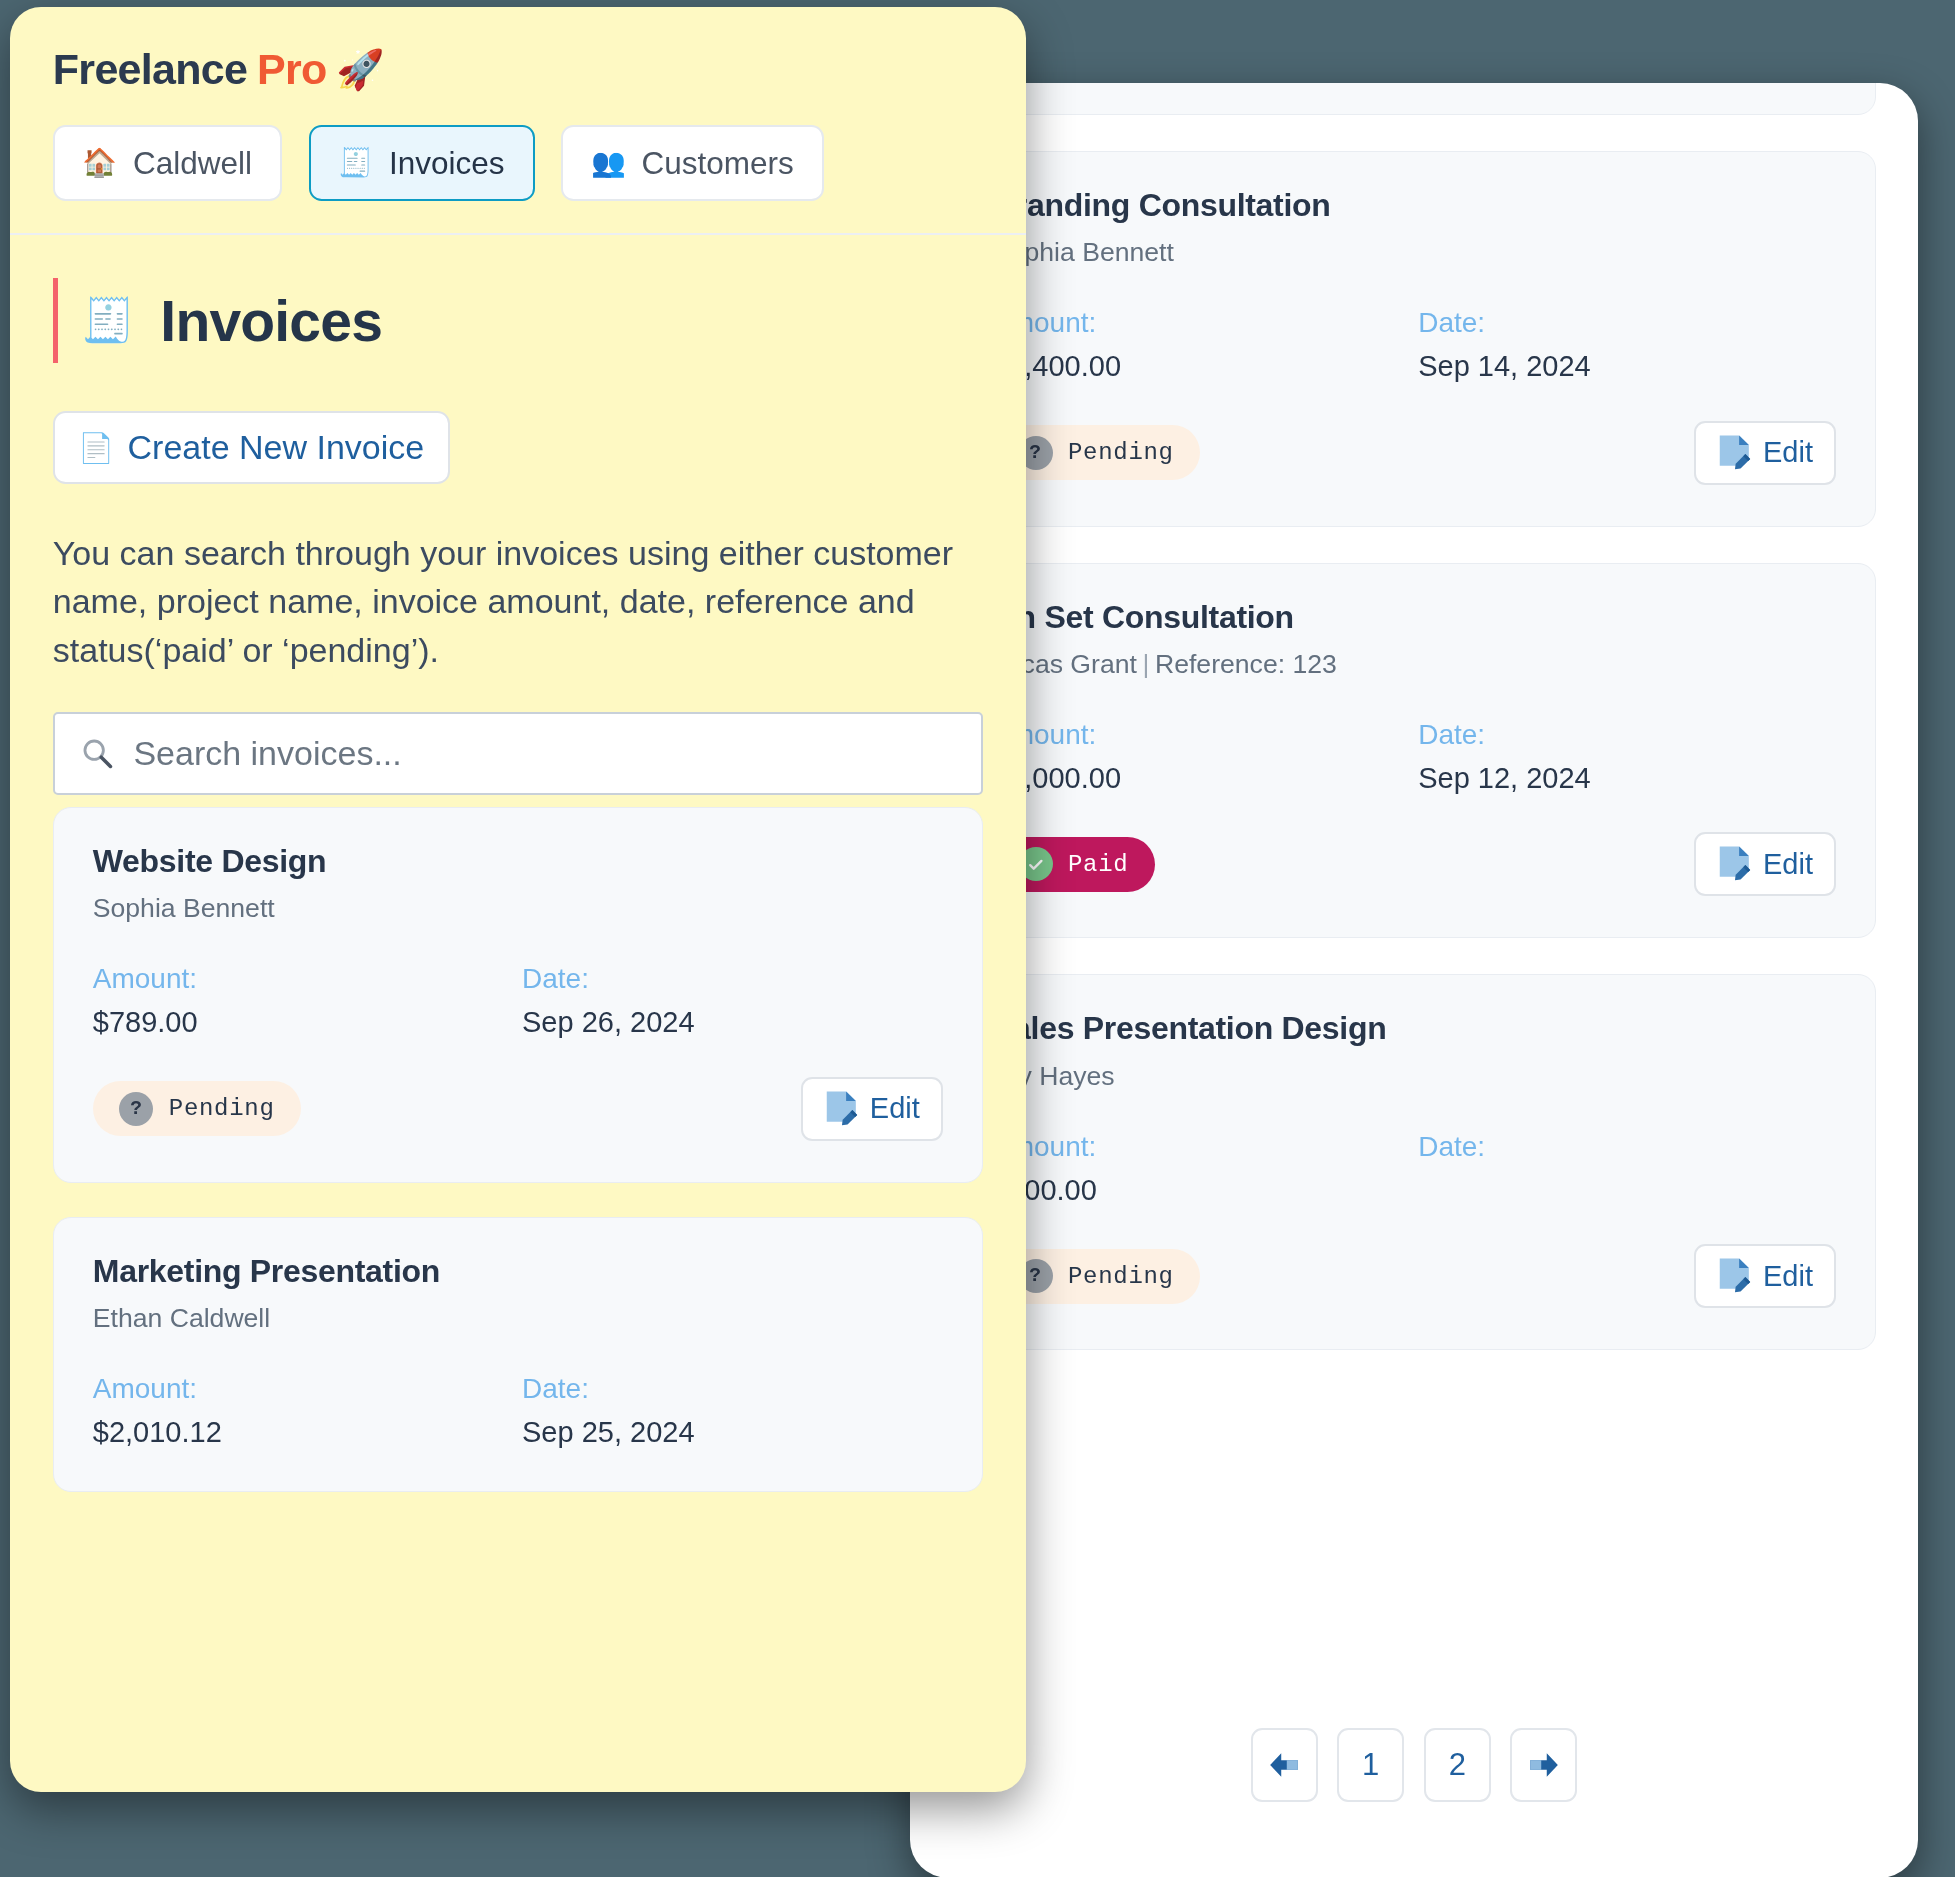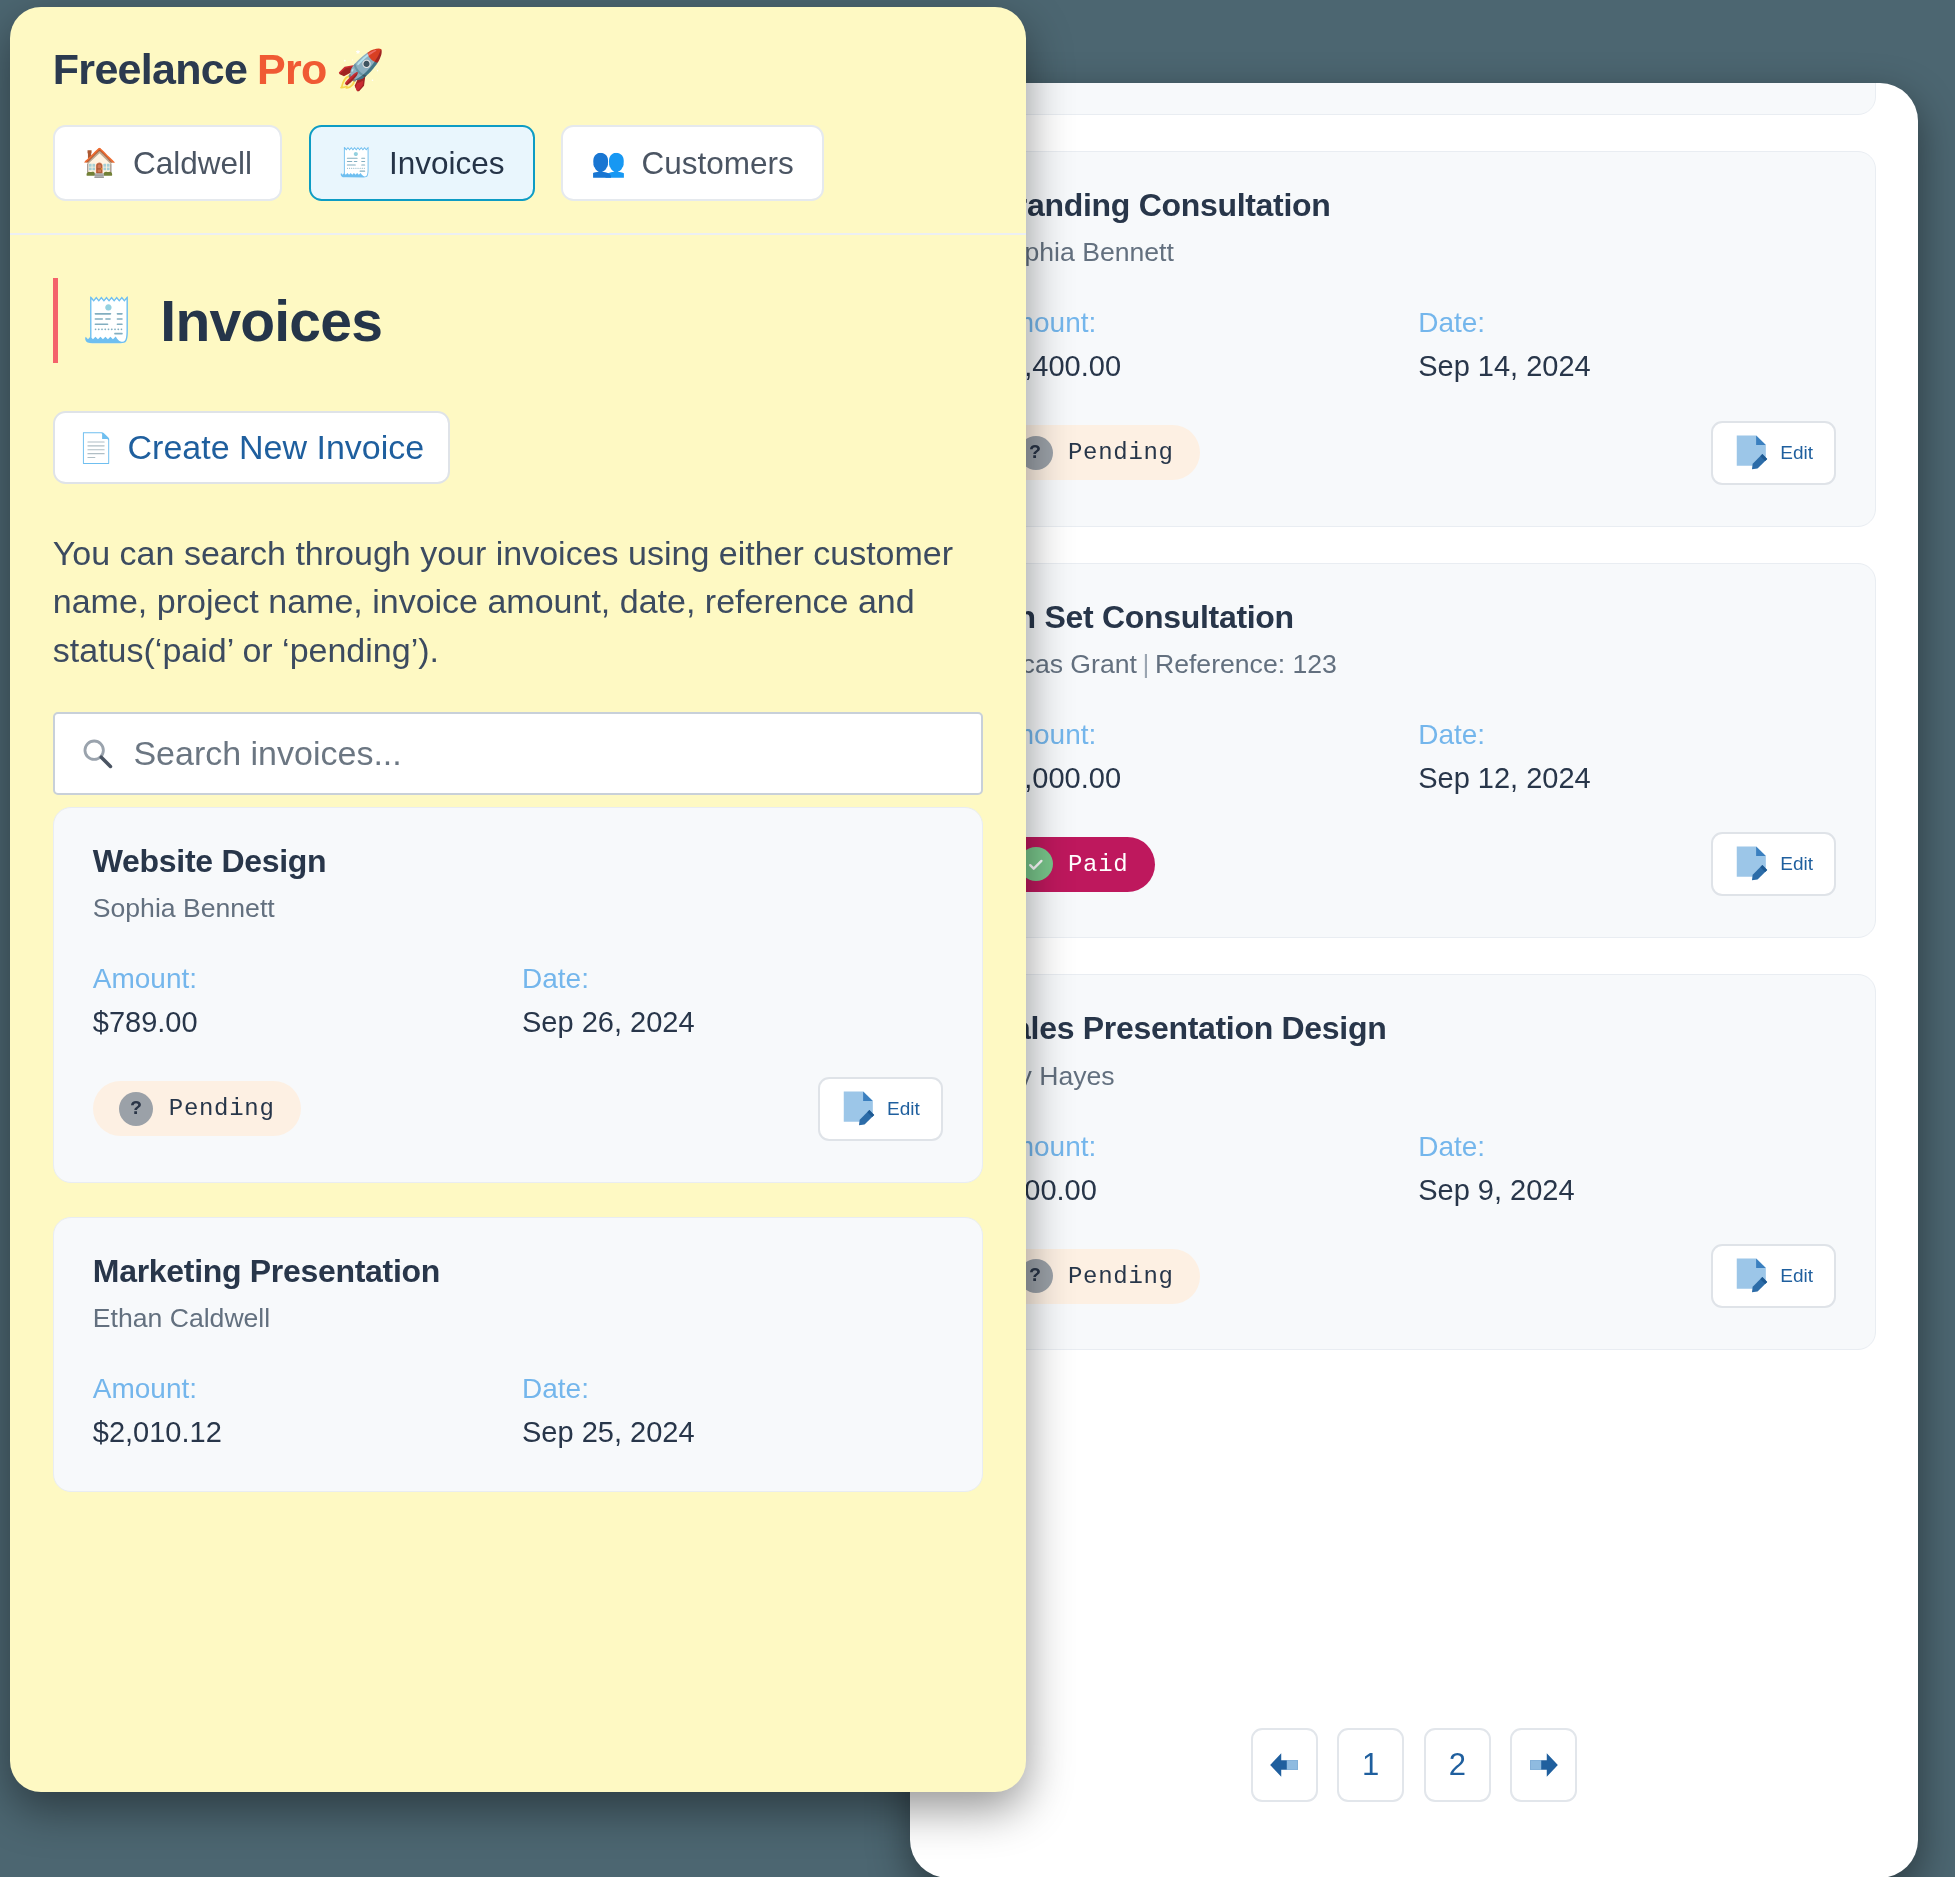--- a/index.html
+++ b/index.html
@@ -130,21 +130,21 @@
   .edit-btn {
     display: inline-flex;
     align-items: center;
     gap: 9.8px;
     height: 64px;
     padding: 0 21px;
     background: #ffffff;
     border: 2.1px solid #dfe3e8;
     border-radius: 11.2px;
     color: #1f5f9e;
-    font-size: 19px;
+    font-size: 29px;
     cursor: pointer;
   }
   .edit-btn .ed-icon { width: 36px; height: 38px; display:block; }
 
   
   #pagination {
     position: absolute;
     left: 0;
     bottom: 76px;
     width: 1008px;
@@ -375,21 +375,20 @@
       <div class="r-card">
         <div class="card-title">Sales Presentation Design</div>
         <div class="card-sub">Lily Hayes</div>
         <div class="meta-row">
           <div class="meta-col wide-a">
             <div class="meta-label">Amount:</div>
             <div class="meta-value">$500.00</div>
           </div>
           <div class="meta-col">
             <div class="meta-label">Date:</div>
-            <div class="meta-value">Sep 9, 2024</div>
           </div>
         </div>
         <div class="action-row">
           <div class="badge pending">
             <span class="badge-glyph">?</span>
             <span>Pending</span>
           </div>
           <div class="spacer"></div>
           <button class="edit-btn">
             <span class="ed-icon">

